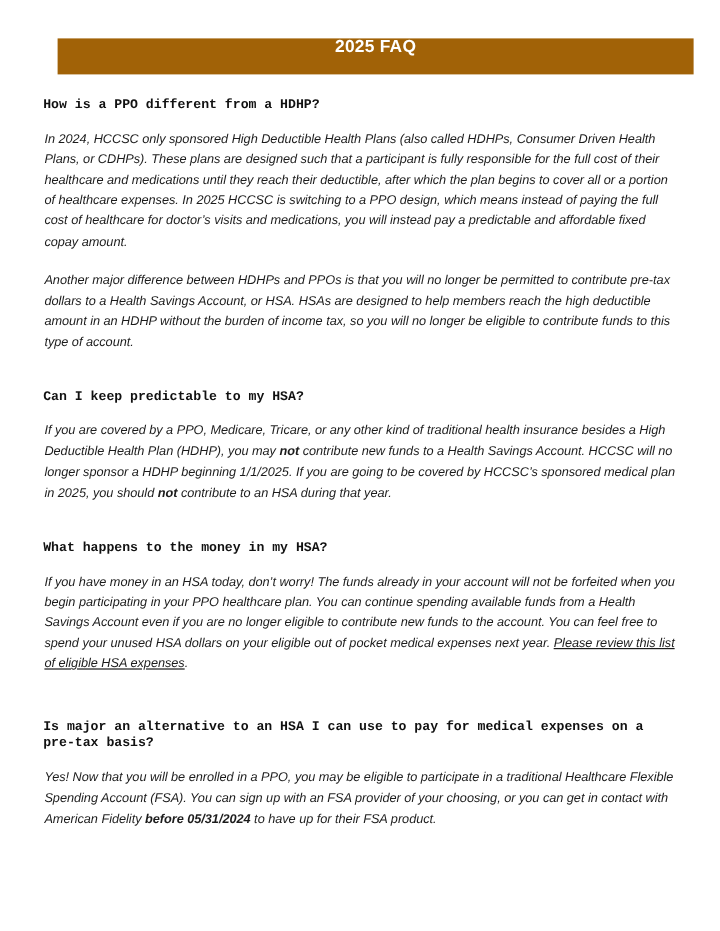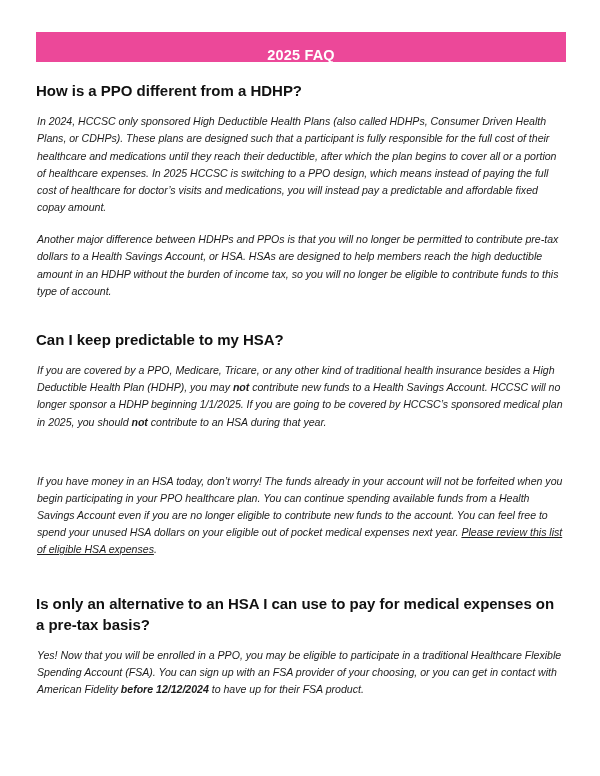--- a/index.html
+++ b/index.html
@@ -17,48 +17,49 @@
 
   .page {
     width: 600px;
     height: 776px;
     box-sizing: border-box;
     padding: 32px 34px 0 36px;
     position: relative;
   }
 
   .banner {
-    background: #ec4899;
+    background: #a16207;
     height: 30px;
-    margin: 0 0 0 0;
+    margin: 0 0 0 12px;
     width: 530px;
     display: flex;
-    align-items: flex-end;
+    align-items: flex-start;
     justify-content: center;
     box-sizing: border-box;
   }
   .banner-title {
     color: #ffffff;
     font-size: 14.5px;
     font-weight: bold;
     letter-spacing: 0.2px;
     line-height: 1;
   }
 
   .faq-section {
     width: 530px;
   }
 
   .q-heading {
-    font-size: 15px;
+    font-size: 11px;
     font-weight: bold;
     color: #111111;
     line-height: 1.35;
     margin: 0;
     letter-spacing: -0.02px;
+    font-family: Liberation Mono, monospace;
   }
 
   .a-para {
     font-size: 10.6px;
     font-weight: normal;
     color: #1c1c1c;
     line-height: 1.62;
     margin: 1px;
     letter-spacing: -0.02px;
     text-align: left;
@@ -98,24 +99,25 @@
         <p class="a-para"><span>Another major difference between HDHPs and PPOs is that you will no longer be permitted to contribute pre-tax dollars to a Health Savings Account, or HSA. HSAs are designed to help members reach the high deductible amount in an HDHP without the burden of income tax, so you will no longer be eligible to contribute funds to this type of account.</span></p>
       </div>
       <div class="sp-section-gap"></div>
       <div class="faq-section">
         <div class="q-heading">Can I keep predictable to my HSA?</div>
         <div class="sp-head-to-para"></div>
         <p class="a-para"><span>If you are covered by a PPO, Medicare, Tricare, or any other kind of traditional health insurance besides a High Deductible Health Plan (HDHP), you may </span><b>not</b><span> contribute new funds to a Health Savings Account. HCCSC will no longer sponsor a HDHP beginning 1/1/2025. If you are going to be covered by HCCSC’s sponsored medical plan in 2025, you should </span><b>not</b><span> contribute to an HSA during that year.</span></p>
       </div>
       <div class="sp-section-gap"></div>
       <div class="faq-section">
+        <div class="q-heading">What happens to the money in my HSA?</div>
         <div class="sp-head-to-para"></div>
         <p class="a-para"><span>If you have money in an HSA today, don’t worry! The funds already in your account will not be forfeited when you begin participating in your PPO healthcare plan. You can continue spending available funds from a Health Savings Account even if you are no longer eligible to contribute new funds to the account. You can feel free to spend your unused HSA dollars on your eligible out of pocket medical expenses next year. </span><a class="lnk" href="#">Please review this list of eligible HSA expenses</a><span>.</span></p>
       </div>
       <div class="sp-section-gap-lg"></div>
       <div class="faq-section">
-        <div class="q-heading">Is only an alternative to an HSA I can use to pay for medical expenses on a pre-tax basis?</div>
+        <div class="q-heading">Is major an alternative to an HSA I can use to pay for medical expenses on a pre-tax basis?</div>
         <div class="sp-head-to-para"></div>
-        <p class="a-para"><span>Yes! Now that you will be enrolled in a PPO, you may be eligible to participate in a traditional Healthcare Flexible Spending Account (FSA). You can sign up with an FSA provider of your choosing, or you can get in contact with American Fidelity </span><b>before 12/12/2024</b><span> to have up for their FSA product.</span></p>
+        <p class="a-para"><span>Yes! Now that you will be enrolled in a PPO, you may be eligible to participate in a traditional Healthcare Flexible Spending Account (FSA). You can sign up with an FSA provider of your choosing, or you can get in contact with American Fidelity </span><b>before 05/31/2024</b><span> to have up for their FSA product.</span></p>
       </div>
     </div>
 
 </div>
 
 </body></html>

